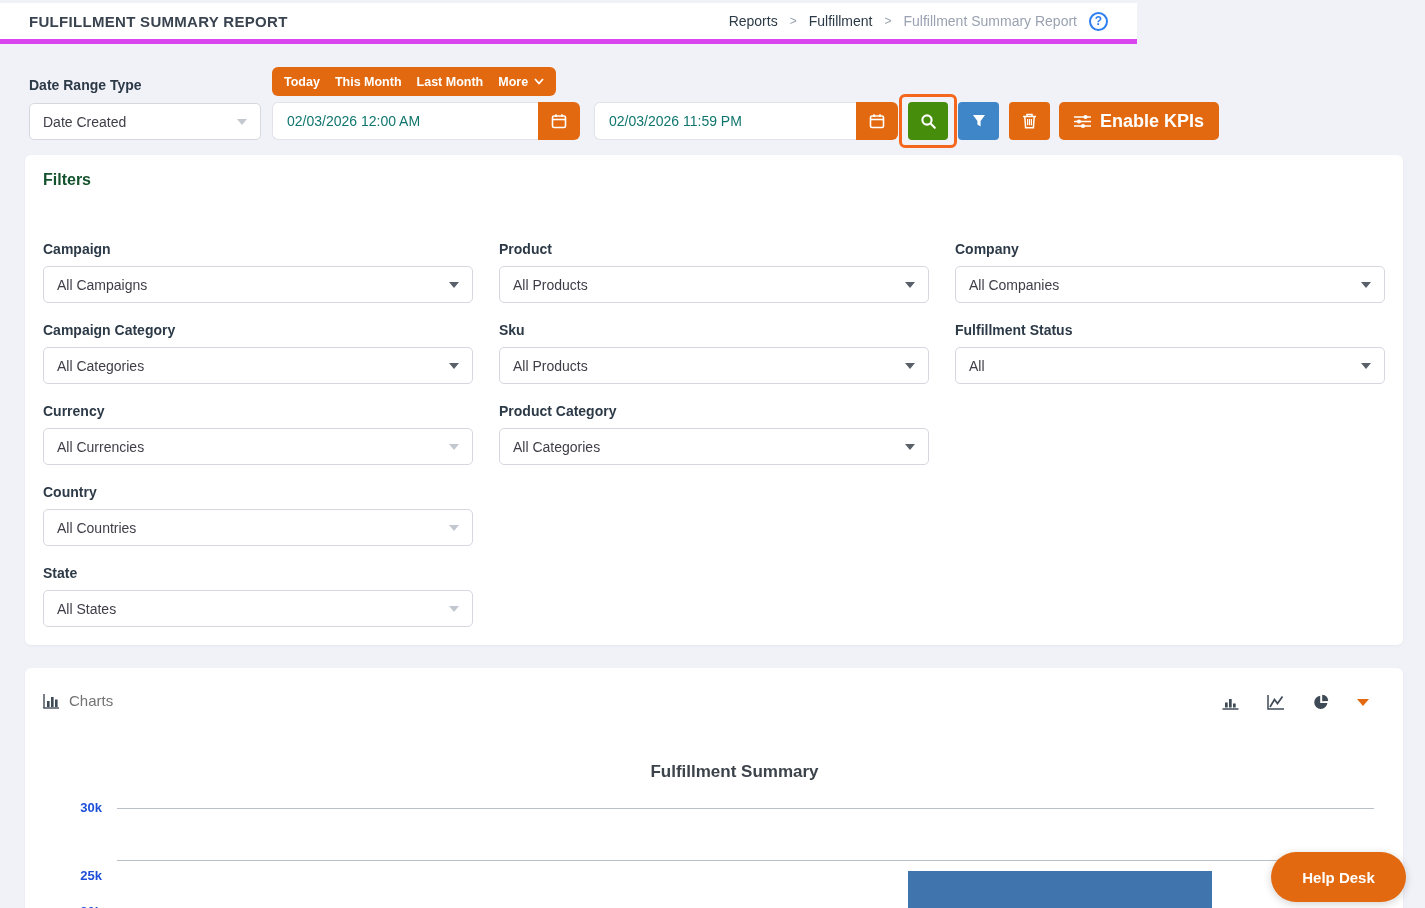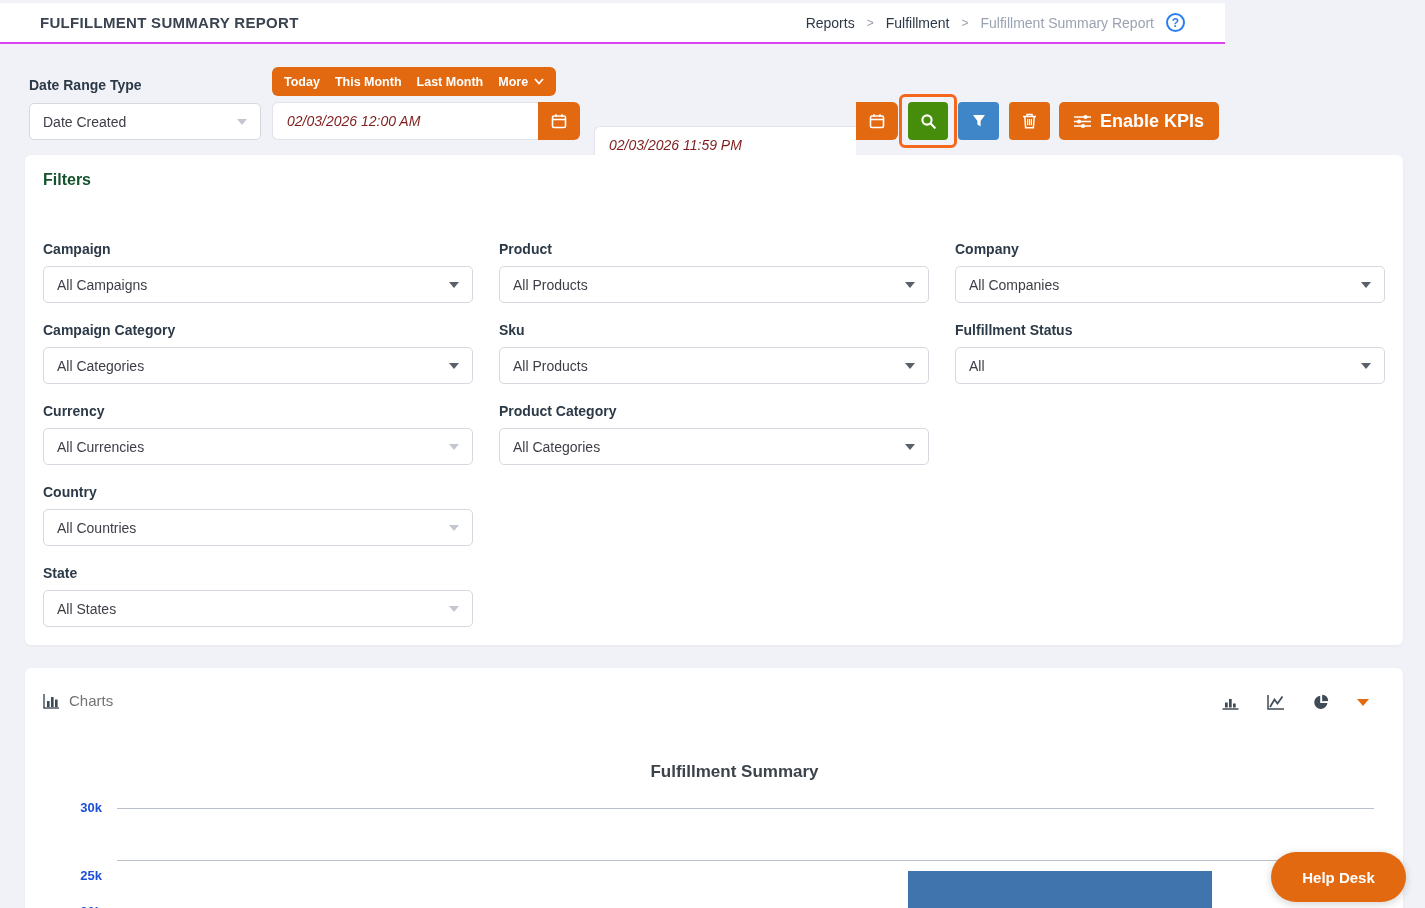--- a/index.html
+++ b/index.html
@@ -5,24 +5,24 @@
   * { margin:0; padding:0; box-sizing:border-box; }
   html,body { width:1425px; height:908px; }
   body {
     position:relative; overflow:hidden;
     background:var(--page-bg,#f1f1f8);
     font-family:"Liberation Sans", sans-serif;
   }
 
   
   .topbar {
-    position:absolute; left:0; top:3px; width:1225px; height:41px;
-    background:#fff; border-bottom:2px solid #d946ef;
+    position:absolute; left:0; top:3px; width:1137px; height:41px;
+    background:#fff; border-bottom:5px solid #d946ef;
     display:flex; align-items:center; justify-content:space-between;
-    padding:0 40px;
+    padding:0 29px;
   }
   .page-title { font-size:15px; font-weight:bold; letter-spacing:.3px; color:#3a4450; }
   .breadcrumb { display:flex; align-items:center; gap:12px; font-size:14px; color:#2c3947; }
   .crumb { cursor:pointer; }
   .crumb.current { color:var(--breadcrumb-muted,#9aa2b1); cursor:default; }
   .crumb-sep { color:#97a0ae; font-size:12px; }
   .help-icon {
     width:19px; height:19px; border:2px solid var(--help-blue,#2d7ff0); border-radius:50%;
     color:var(--help-blue,#2d7ff0); font-size:12px; font-weight:bold;
     display:flex; align-items:center; justify-content:center; cursor:pointer;
@@ -45,21 +45,21 @@
     display:flex; align-items:center; padding:0 12px; gap:15px;
   }
   .quick-btn {
     color:#fff; font-size:12.5px; font-weight:600; background:none; border:none;
     cursor:pointer; font-family:inherit; display:flex; align-items:center; gap:6px; white-space:nowrap;
   }
 
   .date-group { position:absolute; top:102px; display:flex; }
   .date-input {
     height:38px; border:1px solid #e2e2ea; border-right:none; border-radius:6px 0 0 6px;
-    padding:0 14px; font-size:14px; color:#7f1d1d; font-family:inherit; outline:none; background:#fff;font-style:italic;
+    padding:0 14px; font-size:14px; color:#0f766e; font-family:inherit; outline:none; background:#fff;
   }
   .cal-btn {
     width:42px; height:38px; background:var(--orange,#e2690f); border:none;
     border-radius:0 6px 6px 0; display:flex; align-items:center; justify-content:center; cursor:pointer;
   }
 
   .highlight-box {
     position:absolute; left:899px; top:94px; width:58px; height:54px;
     border:3px solid var(--orange-highlight,#f4671d); border-radius:6px;
     display:flex; align-items:center; justify-content:center; background:transparent;
@@ -162,21 +162,21 @@
     <svg width="16" height="16" viewBox="0 0 16 16">
         <rect x="1.5" y="3" width="13" height="11.5" rx="1.5" fill="none" stroke="#fff" stroke-width="1.6"></rect>
         <line x1="1.5" y1="6.5" x2="14.5" y2="6.5" stroke="#fff" stroke-width="1.6"></line>
         <line x1="5" y1="1.2" x2="5" y2="4" stroke="#fff" stroke-width="1.6"></line>
         <line x1="11" y1="1.2" x2="11" y2="4" stroke="#fff" stroke-width="1.6"></line>
       </svg>
   </button>
 </div>
 
 <div class="date-group" style="left:594px;">
-  <input class="date-input" style="width: 262px; margin-top: 24px;" value="02/03/2026 11:59 PM">
+  <input class="date-input" style="width: 262px;" value="02/03/2026 11:59 PM">
   <button class="cal-btn">
     <svg width="16" height="16" viewBox="0 0 16 16">
         <rect x="1.5" y="3" width="13" height="11.5" rx="1.5" fill="none" stroke="#fff" stroke-width="1.6"></rect>
         <line x1="1.5" y1="6.5" x2="14.5" y2="6.5" stroke="#fff" stroke-width="1.6"></line>
         <line x1="5" y1="1.2" x2="5" y2="4" stroke="#fff" stroke-width="1.6"></line>
         <line x1="11" y1="1.2" x2="11" y2="4" stroke="#fff" stroke-width="1.6"></line>
       </svg>
   </button>
 </div>
 

